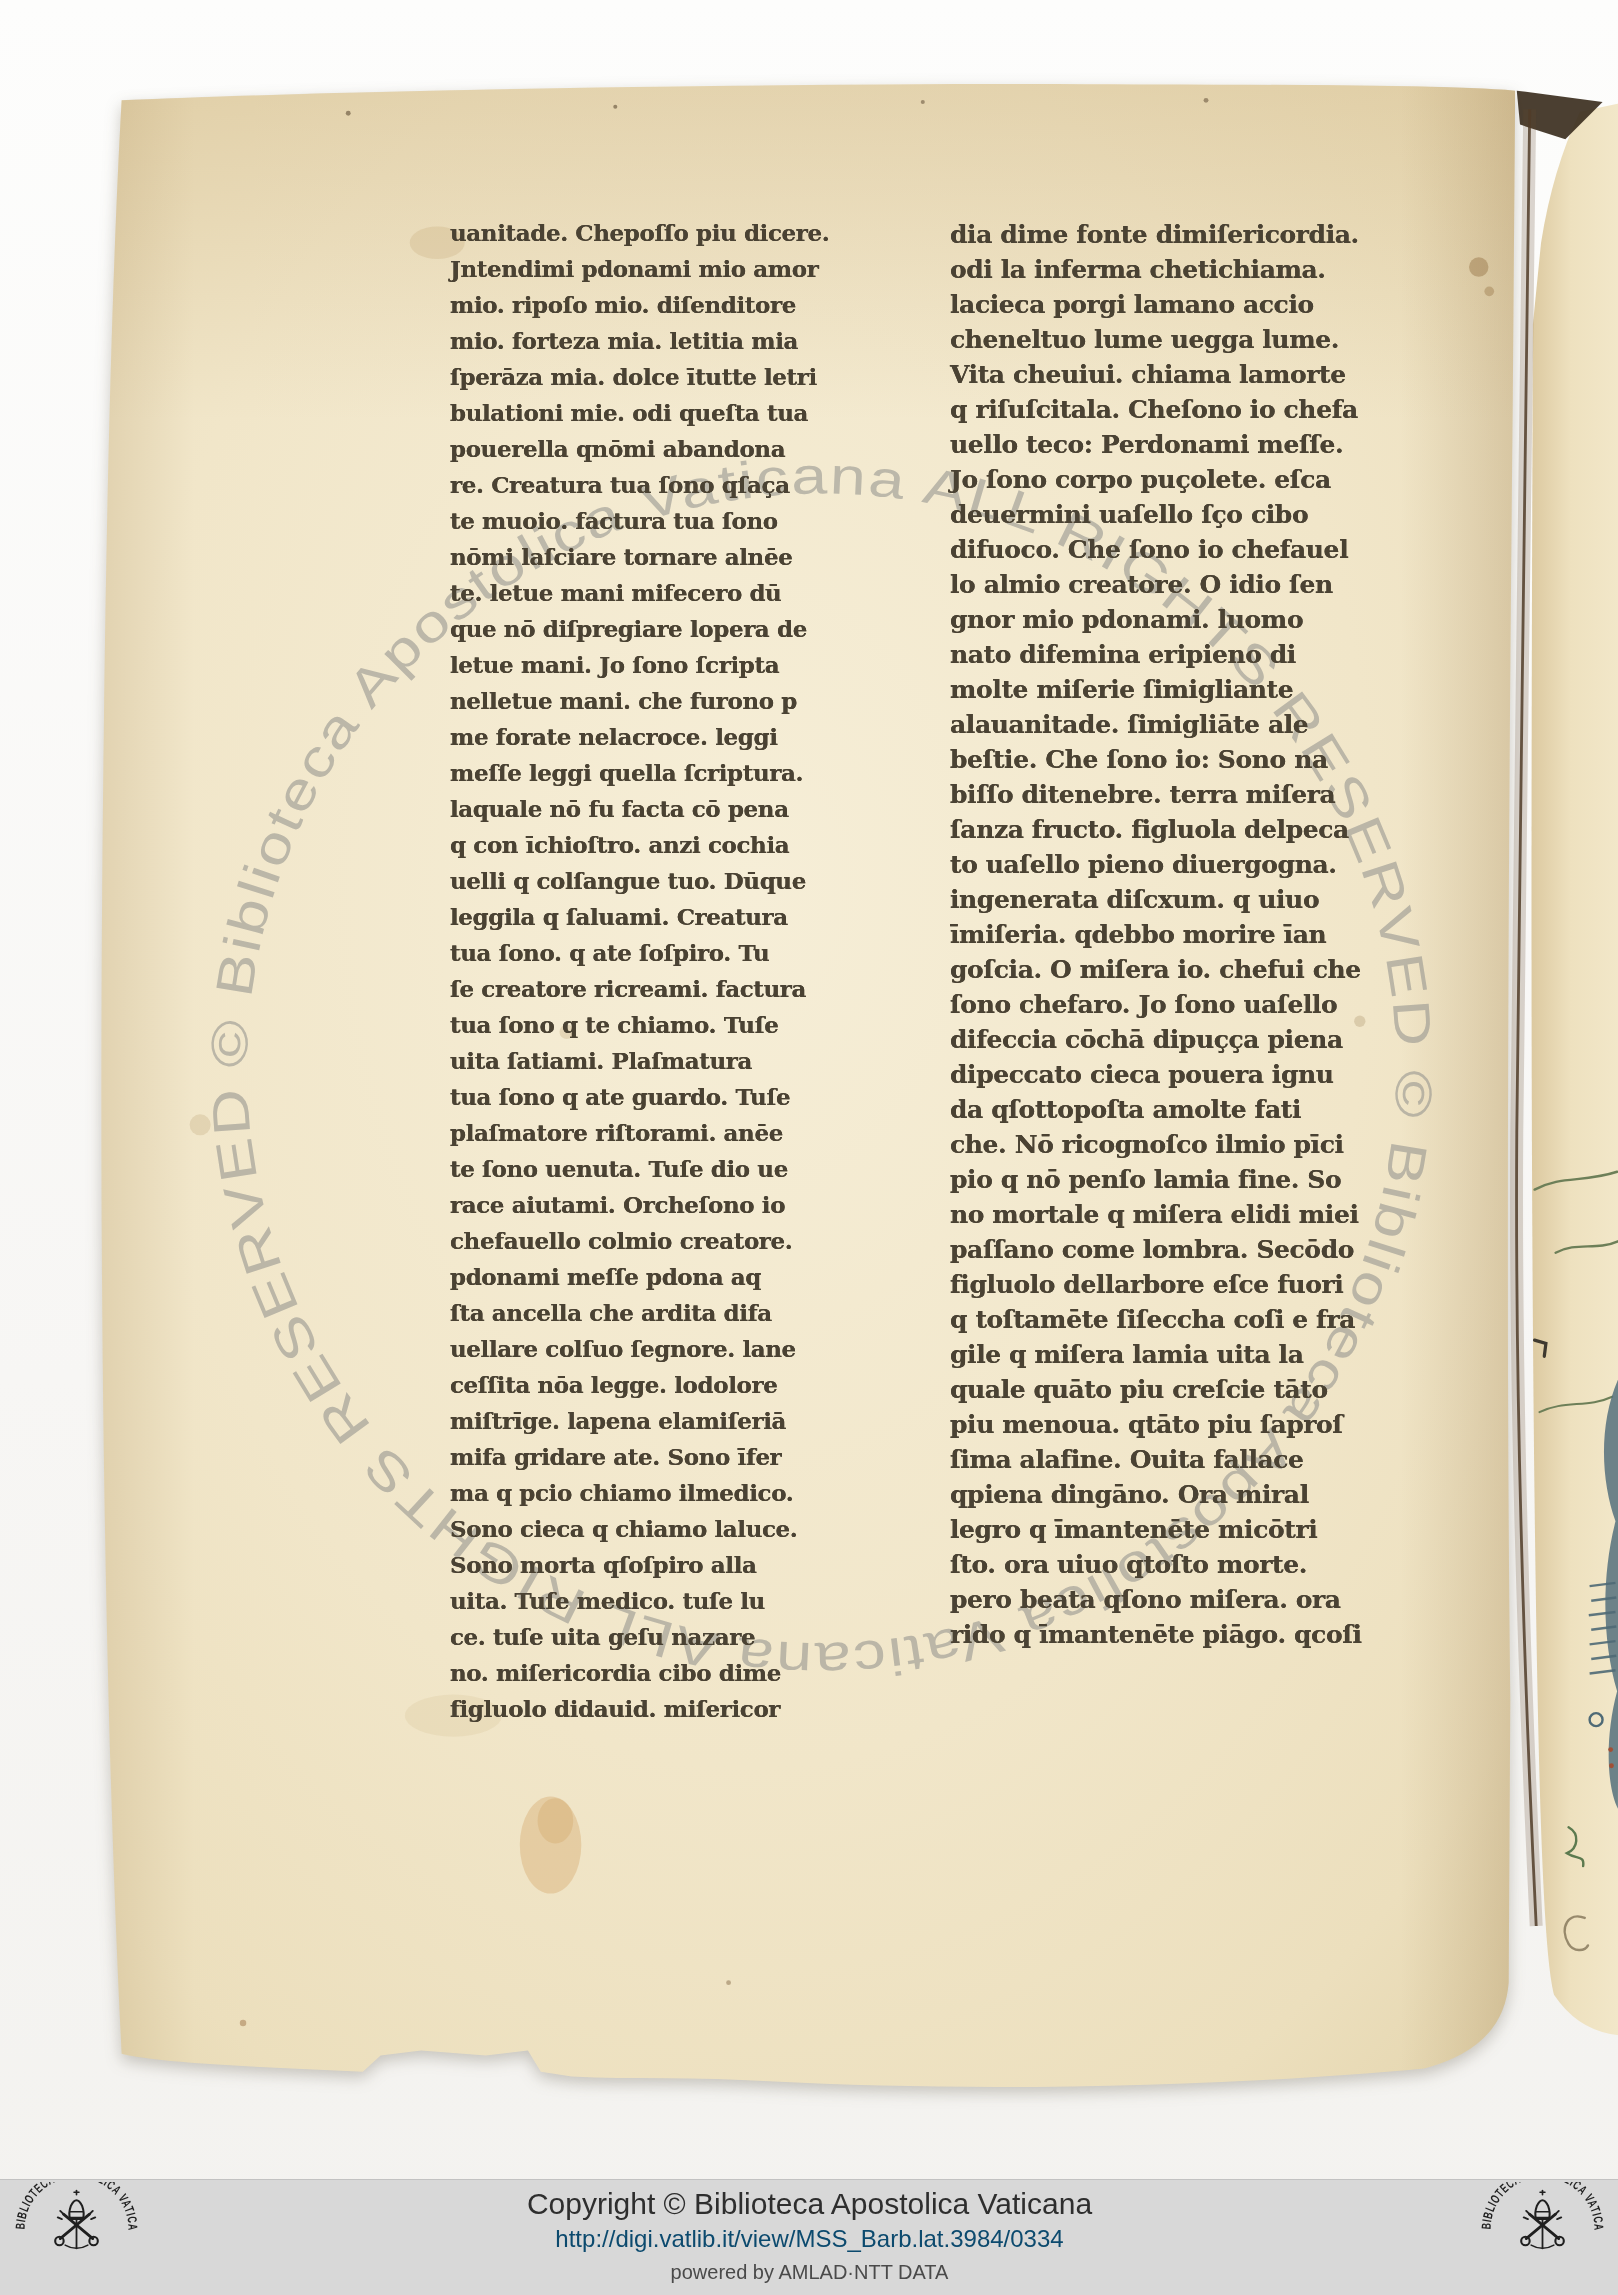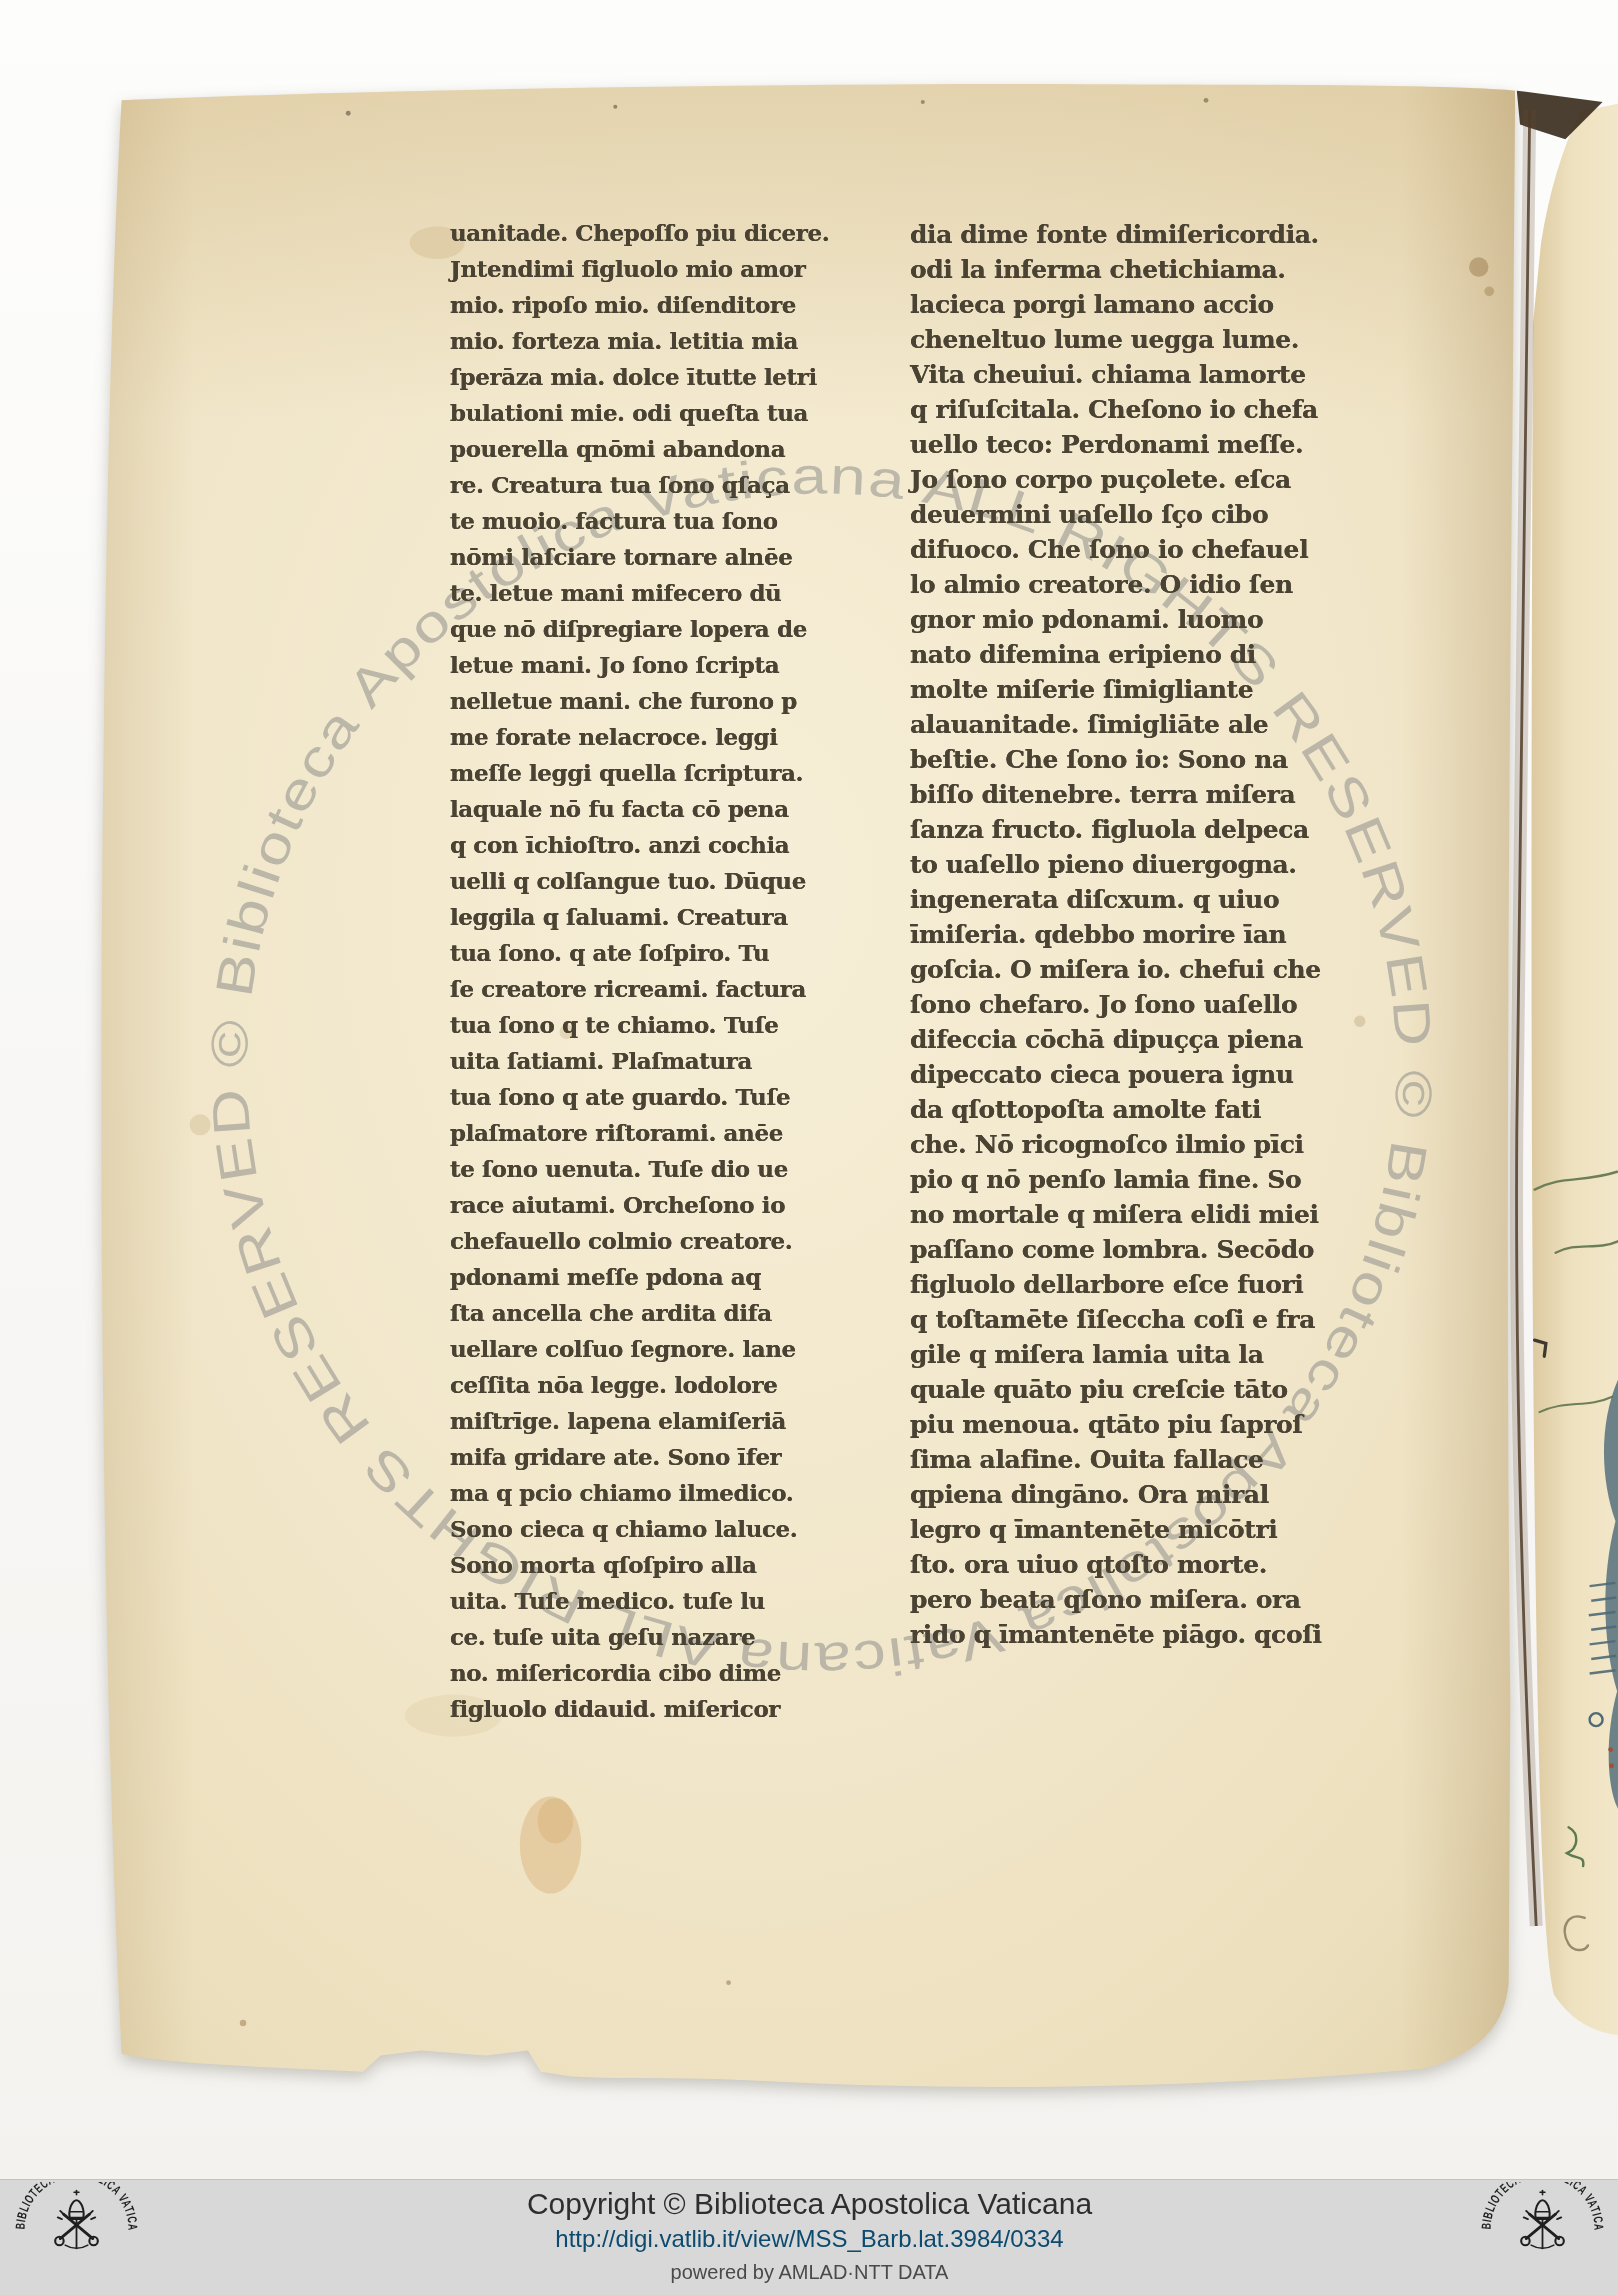--- a/index.html
+++ b/index.html
@@ -12,21 +12,21 @@
   .ms-col{
     position:absolute;
     font-family:"DejaVu Serif", serif;
     font-weight:bold;
     color:#4a4233;
     text-shadow:0 0 0.5px #4a4233;
     white-space:nowrap;
   }
   #col-left{left:450px;top:215px;width:498px;font-size:23px;}
   #col-left .ms-line{height:36px;line-height:36px;}
-  #col-right{left:910px;top:217px;width:514px;font-size:25px;}
+  #col-right{left:950px;top:217px;width:514px;font-size:25px;}
   #col-right .ms-line{height:35px;line-height:35px;}
   .ms-line{letter-spacing:-0.4px;}
   #watermark-layer{position:absolute;left:0;top:0;mix-blend-mode:darken;pointer-events:none;}
   #footer{
     position:absolute;left:0;top:2179px;width:1619px;height:117px;
     background:#d8d8d8;border-top:0.8px solid #c2c2c2;
     text-align:center;color:#2b2b2b;
   }
   #footer .l1{margin-top:6.5px;font-size:30px;color:#2e2e2e;}
   #footer .l2{margin-top:4.9px;font-size:24px;color:#0c4a6e;}
@@ -139,21 +139,21 @@
       <line x1="1964" y1="2068" x2="1996" y2="2064"></line>
     </g>
     <circle cx="1972" cy="2125" r="8" fill="none" stroke="#4f6a76" stroke-width="3"></circle>
     <circle cx="1990" cy="2162" r="3" fill="#a14f35"></circle>
     <circle cx="1991" cy="2182" r="3" fill="#a14f35"></circle>
   </g>
 </svg>
 
 <div id="col-left" class="ms-col">
     <div class="ms-line">uanitade. Chepoſſo piu dicere.</div>
-    <div class="ms-line">Jntendimi figluolo mio amor</div>
+    <div class="ms-line">Jntendimi pdonami mio amor</div>
     <div class="ms-line">mio. ripoſo mio. diſenditore</div>
     <div class="ms-line">mio. forteza mia. letitia mia</div>
     <div class="ms-line">ſperāza mia. dolce ītutte letri</div>
     <div class="ms-line">bulationi mie. odi queſta tua</div>
     <div class="ms-line">pouerella qnōmi abandona</div>
     <div class="ms-line">re. Creatura tua ſono qſaça</div>
     <div class="ms-line">te muoio. factura tua ſono</div>
     <div class="ms-line">nōmi laſciare tornare alnēe</div>
     <div class="ms-line">te. letue mani mifecero dū</div>
     <div class="ms-line">que nō diſpregiare lopera de</div>

